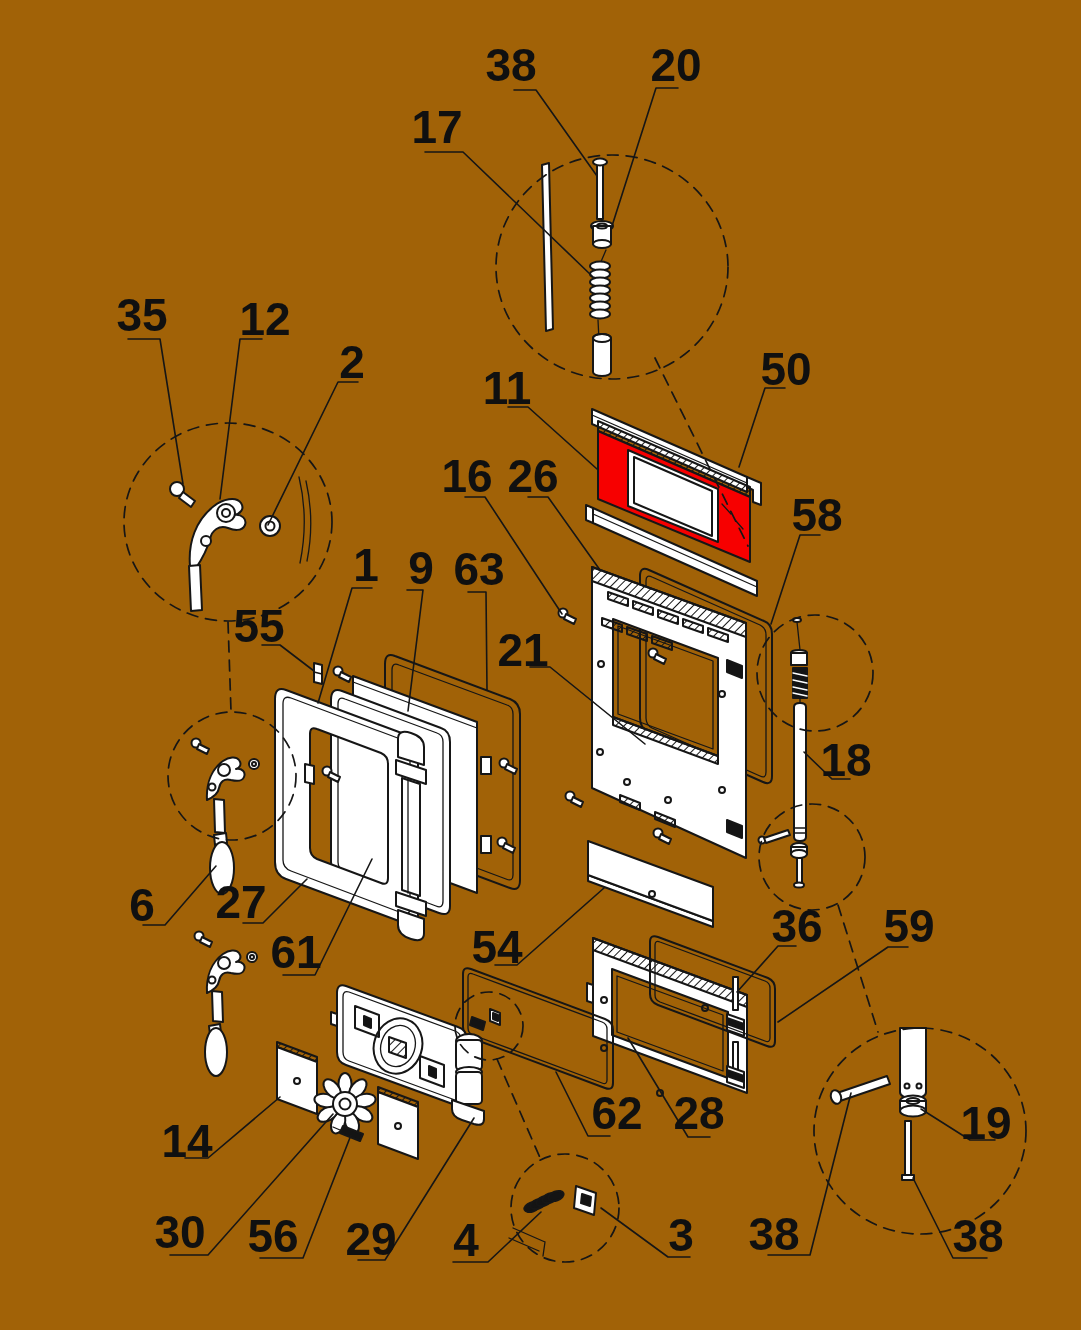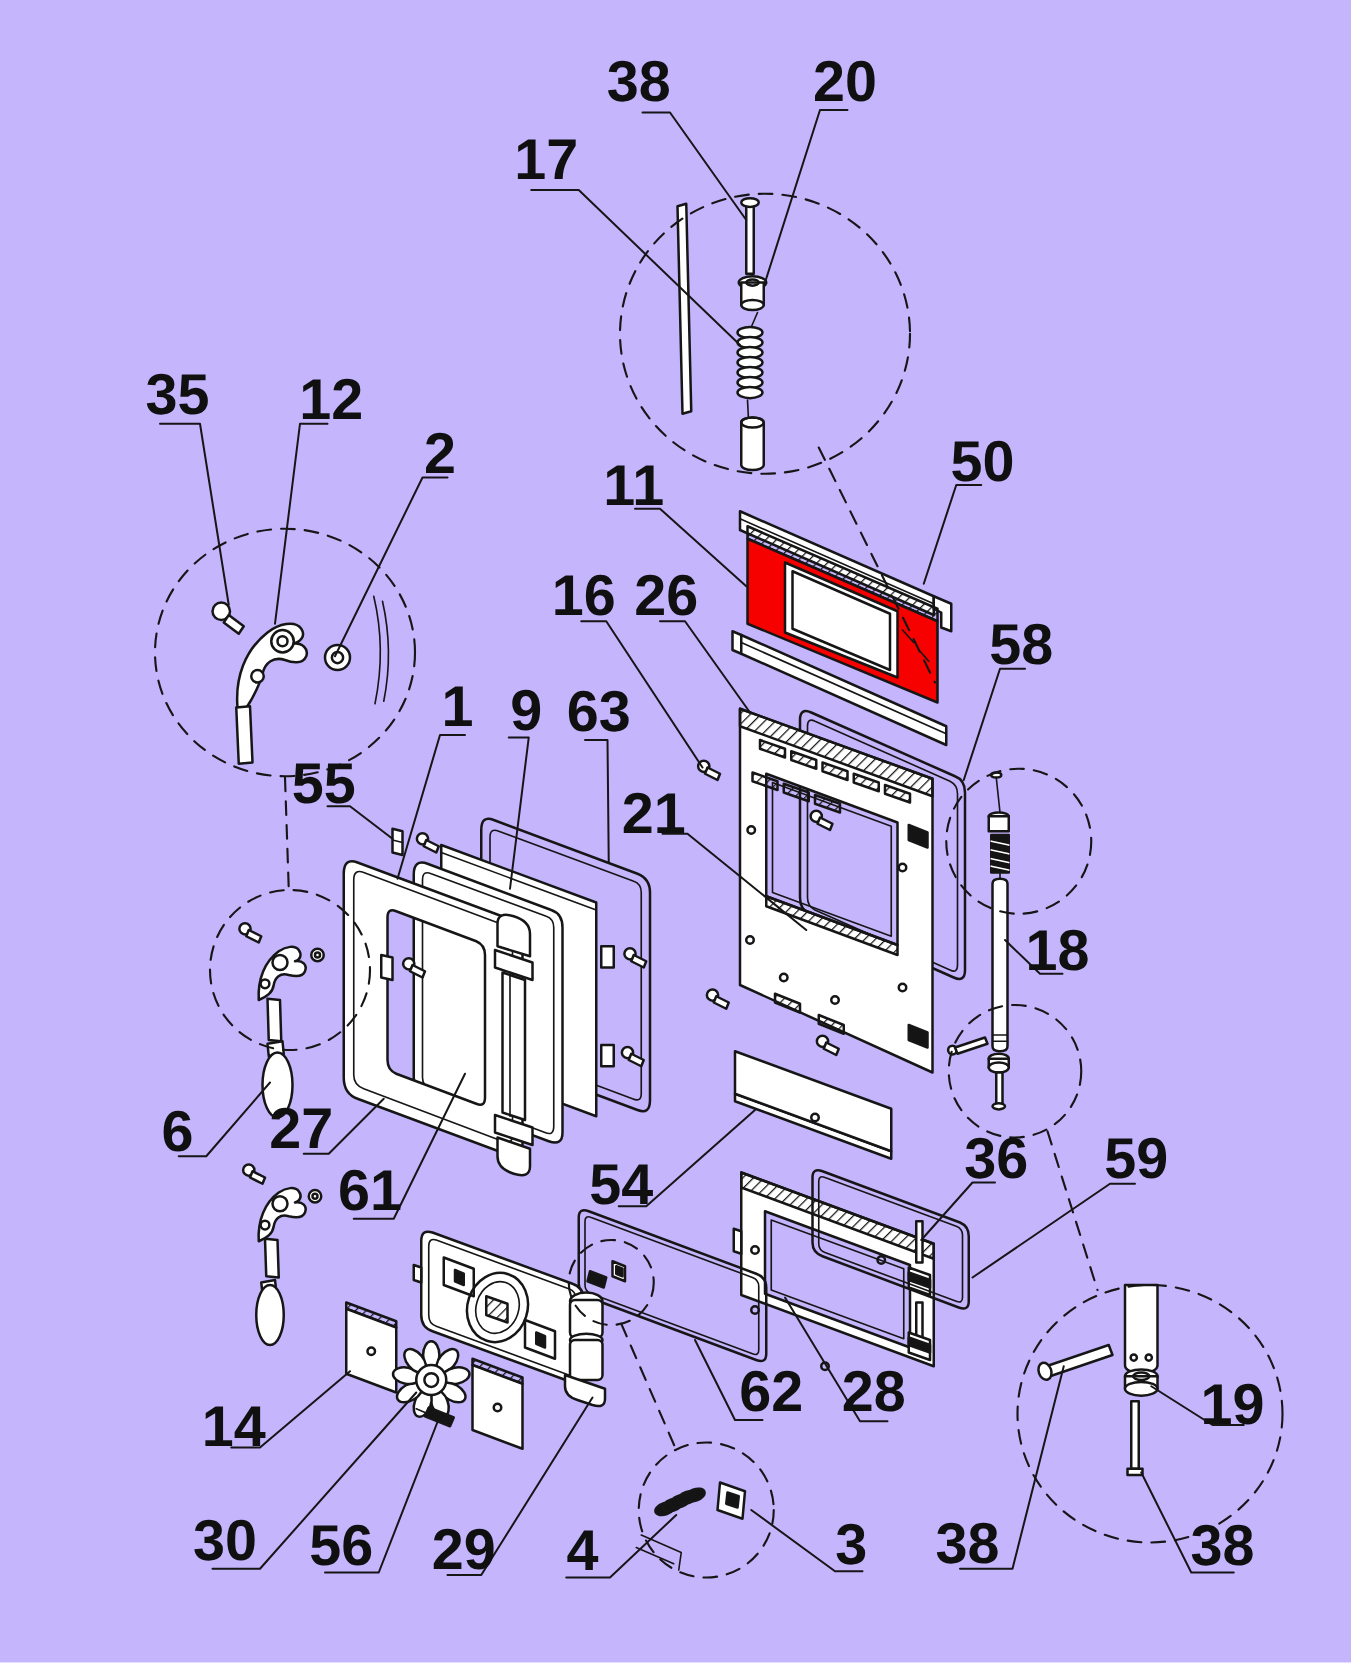--- a/index.html
+++ b/index.html
@@ -1,16 +1,16 @@
 <!DOCTYPE html>
 <html><head>
 <meta charset="utf-8">
 <style>
   html,body{margin:0;padding:0;background:#fff}
-  .stage{position:relative;width:1081px;height:1330px;background:#c4b5fd;overflow:hidden}
+  .stage{position:relative;width:1081px;height:1330px;background:#a16207;overflow:hidden}
   svg :is(path,rect,circle,ellipse,polyline,line){stroke:#161616;stroke-width:2;stroke-linejoin:round;stroke-linecap:round}
   svg :is(path,rect,circle,ellipse,polyline):not([fill]){fill:none}
   svg .d{stroke-dasharray:11 8;stroke-width:1.7}
   svg .t{stroke-width:1.3}
   svg .ld{stroke-width:1.6;fill:none}
   svg .wt{stroke:#fff;stroke-width:1.4}
   text.pn{font:700 46px "Liberation Sans",sans-serif;fill:#101010;text-anchor:middle;stroke:none}
 </style>
 </head>
 <body>

